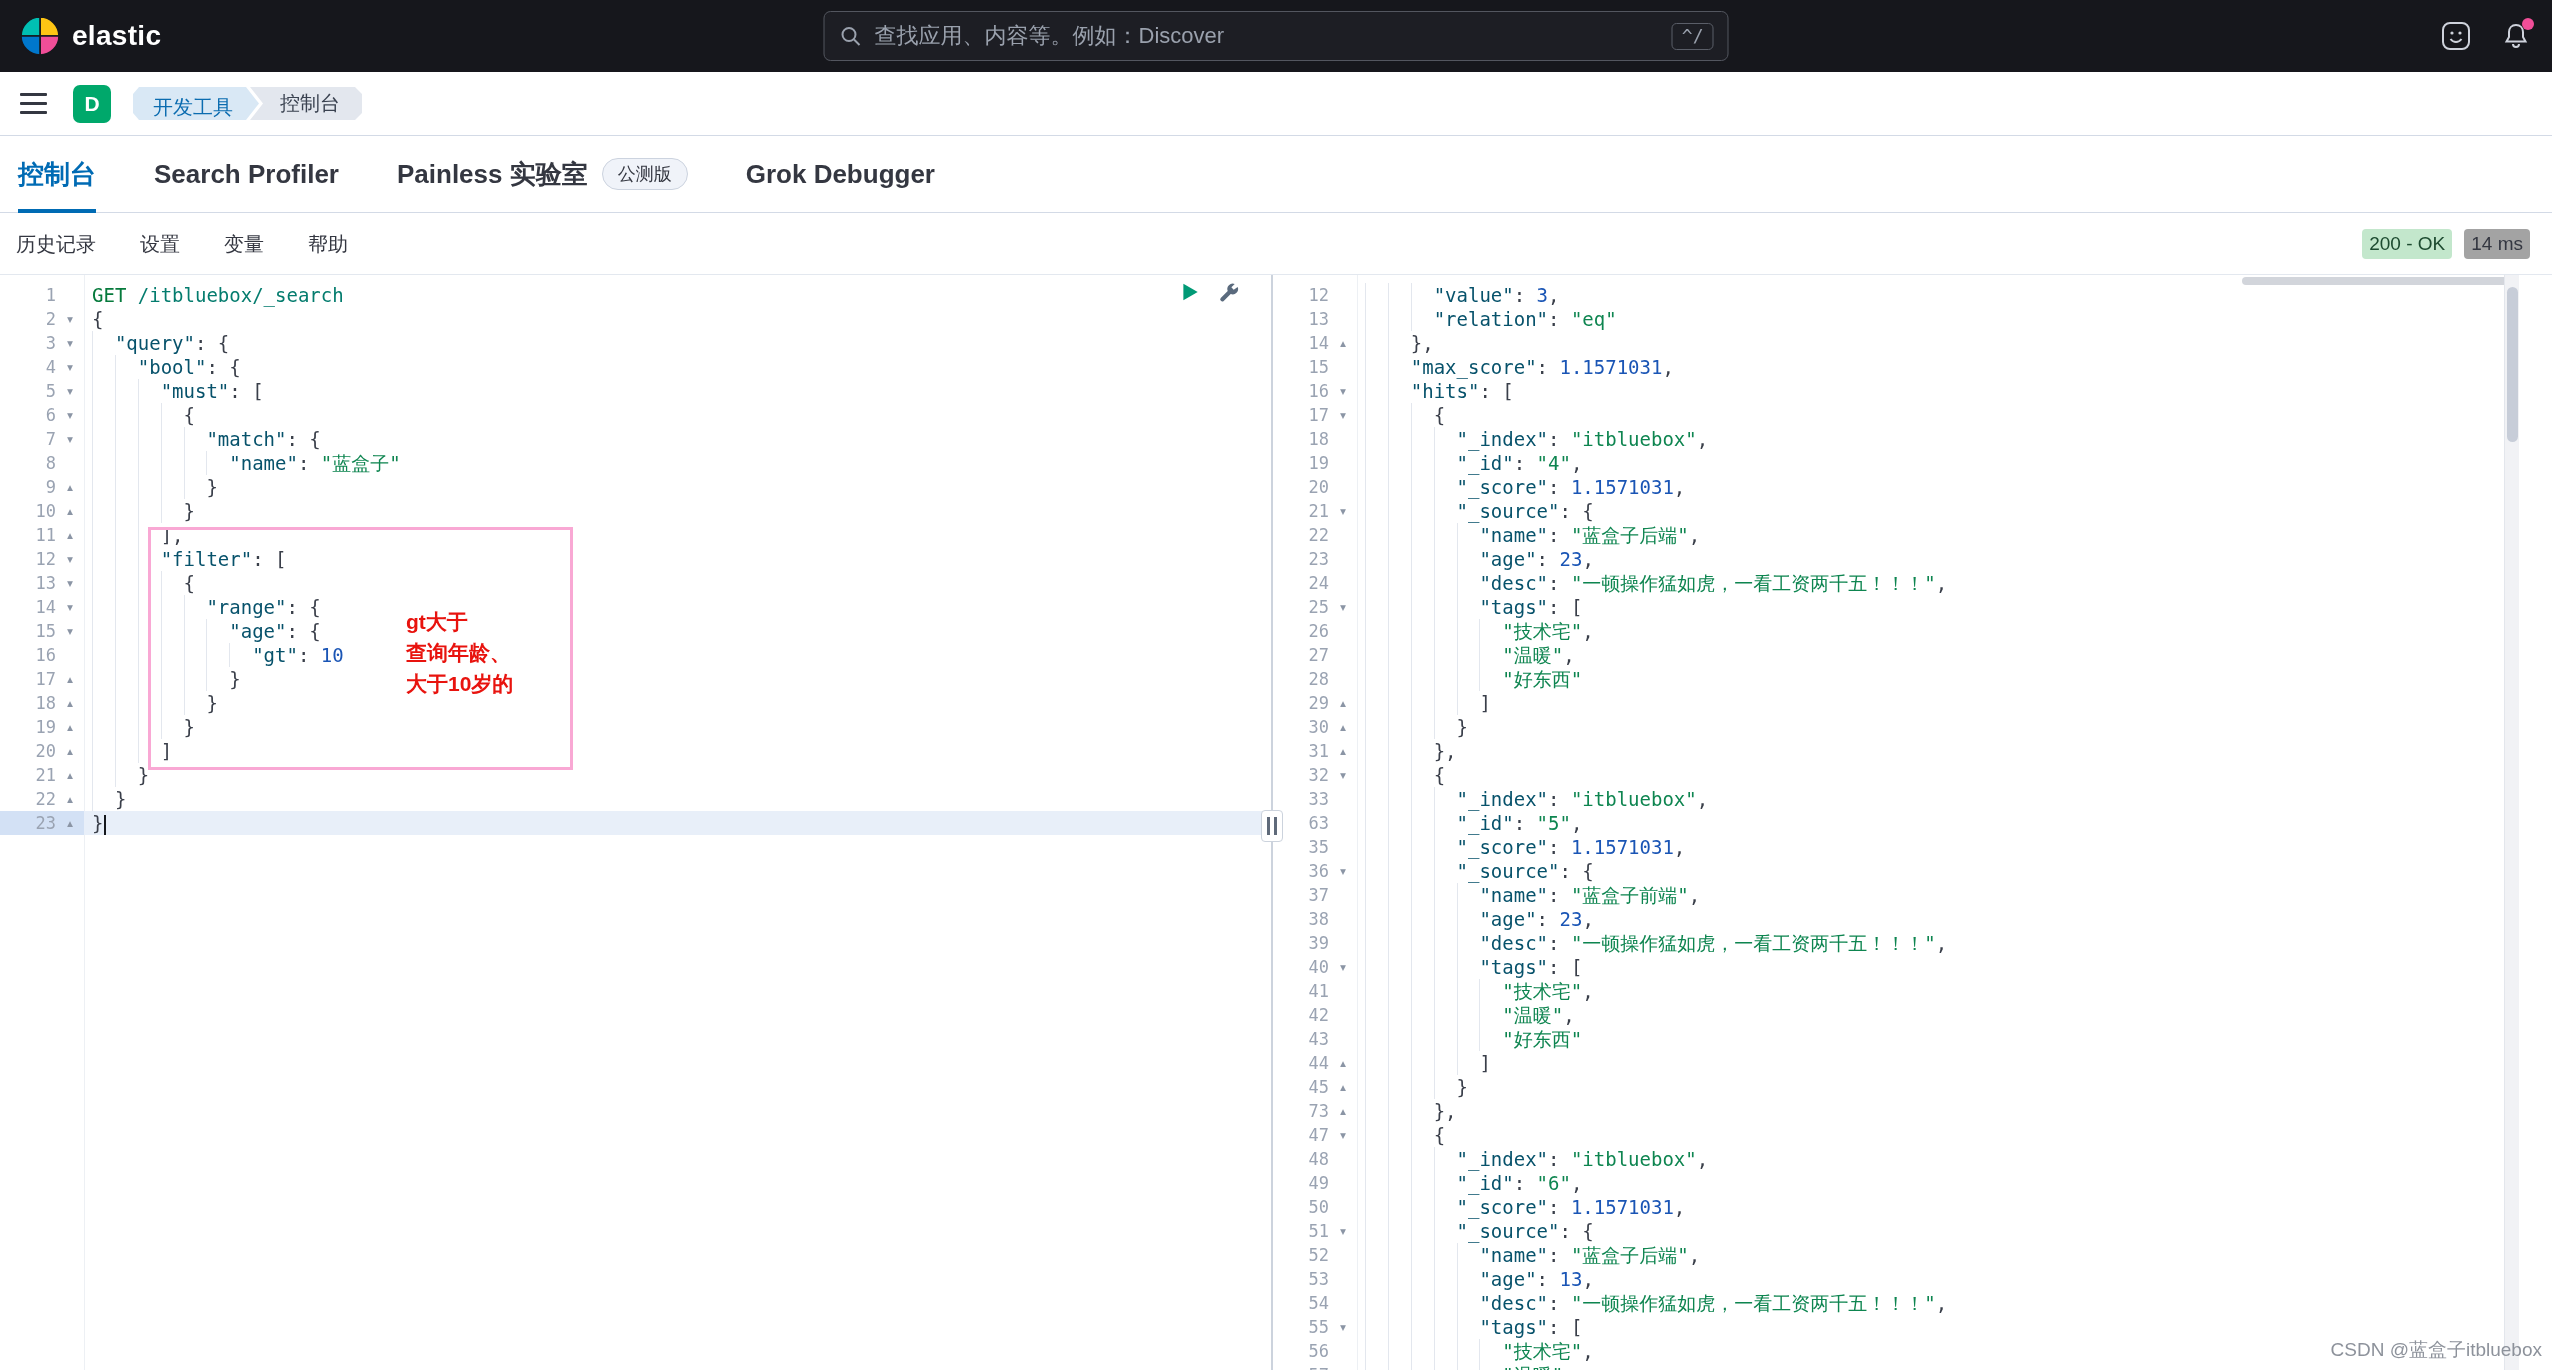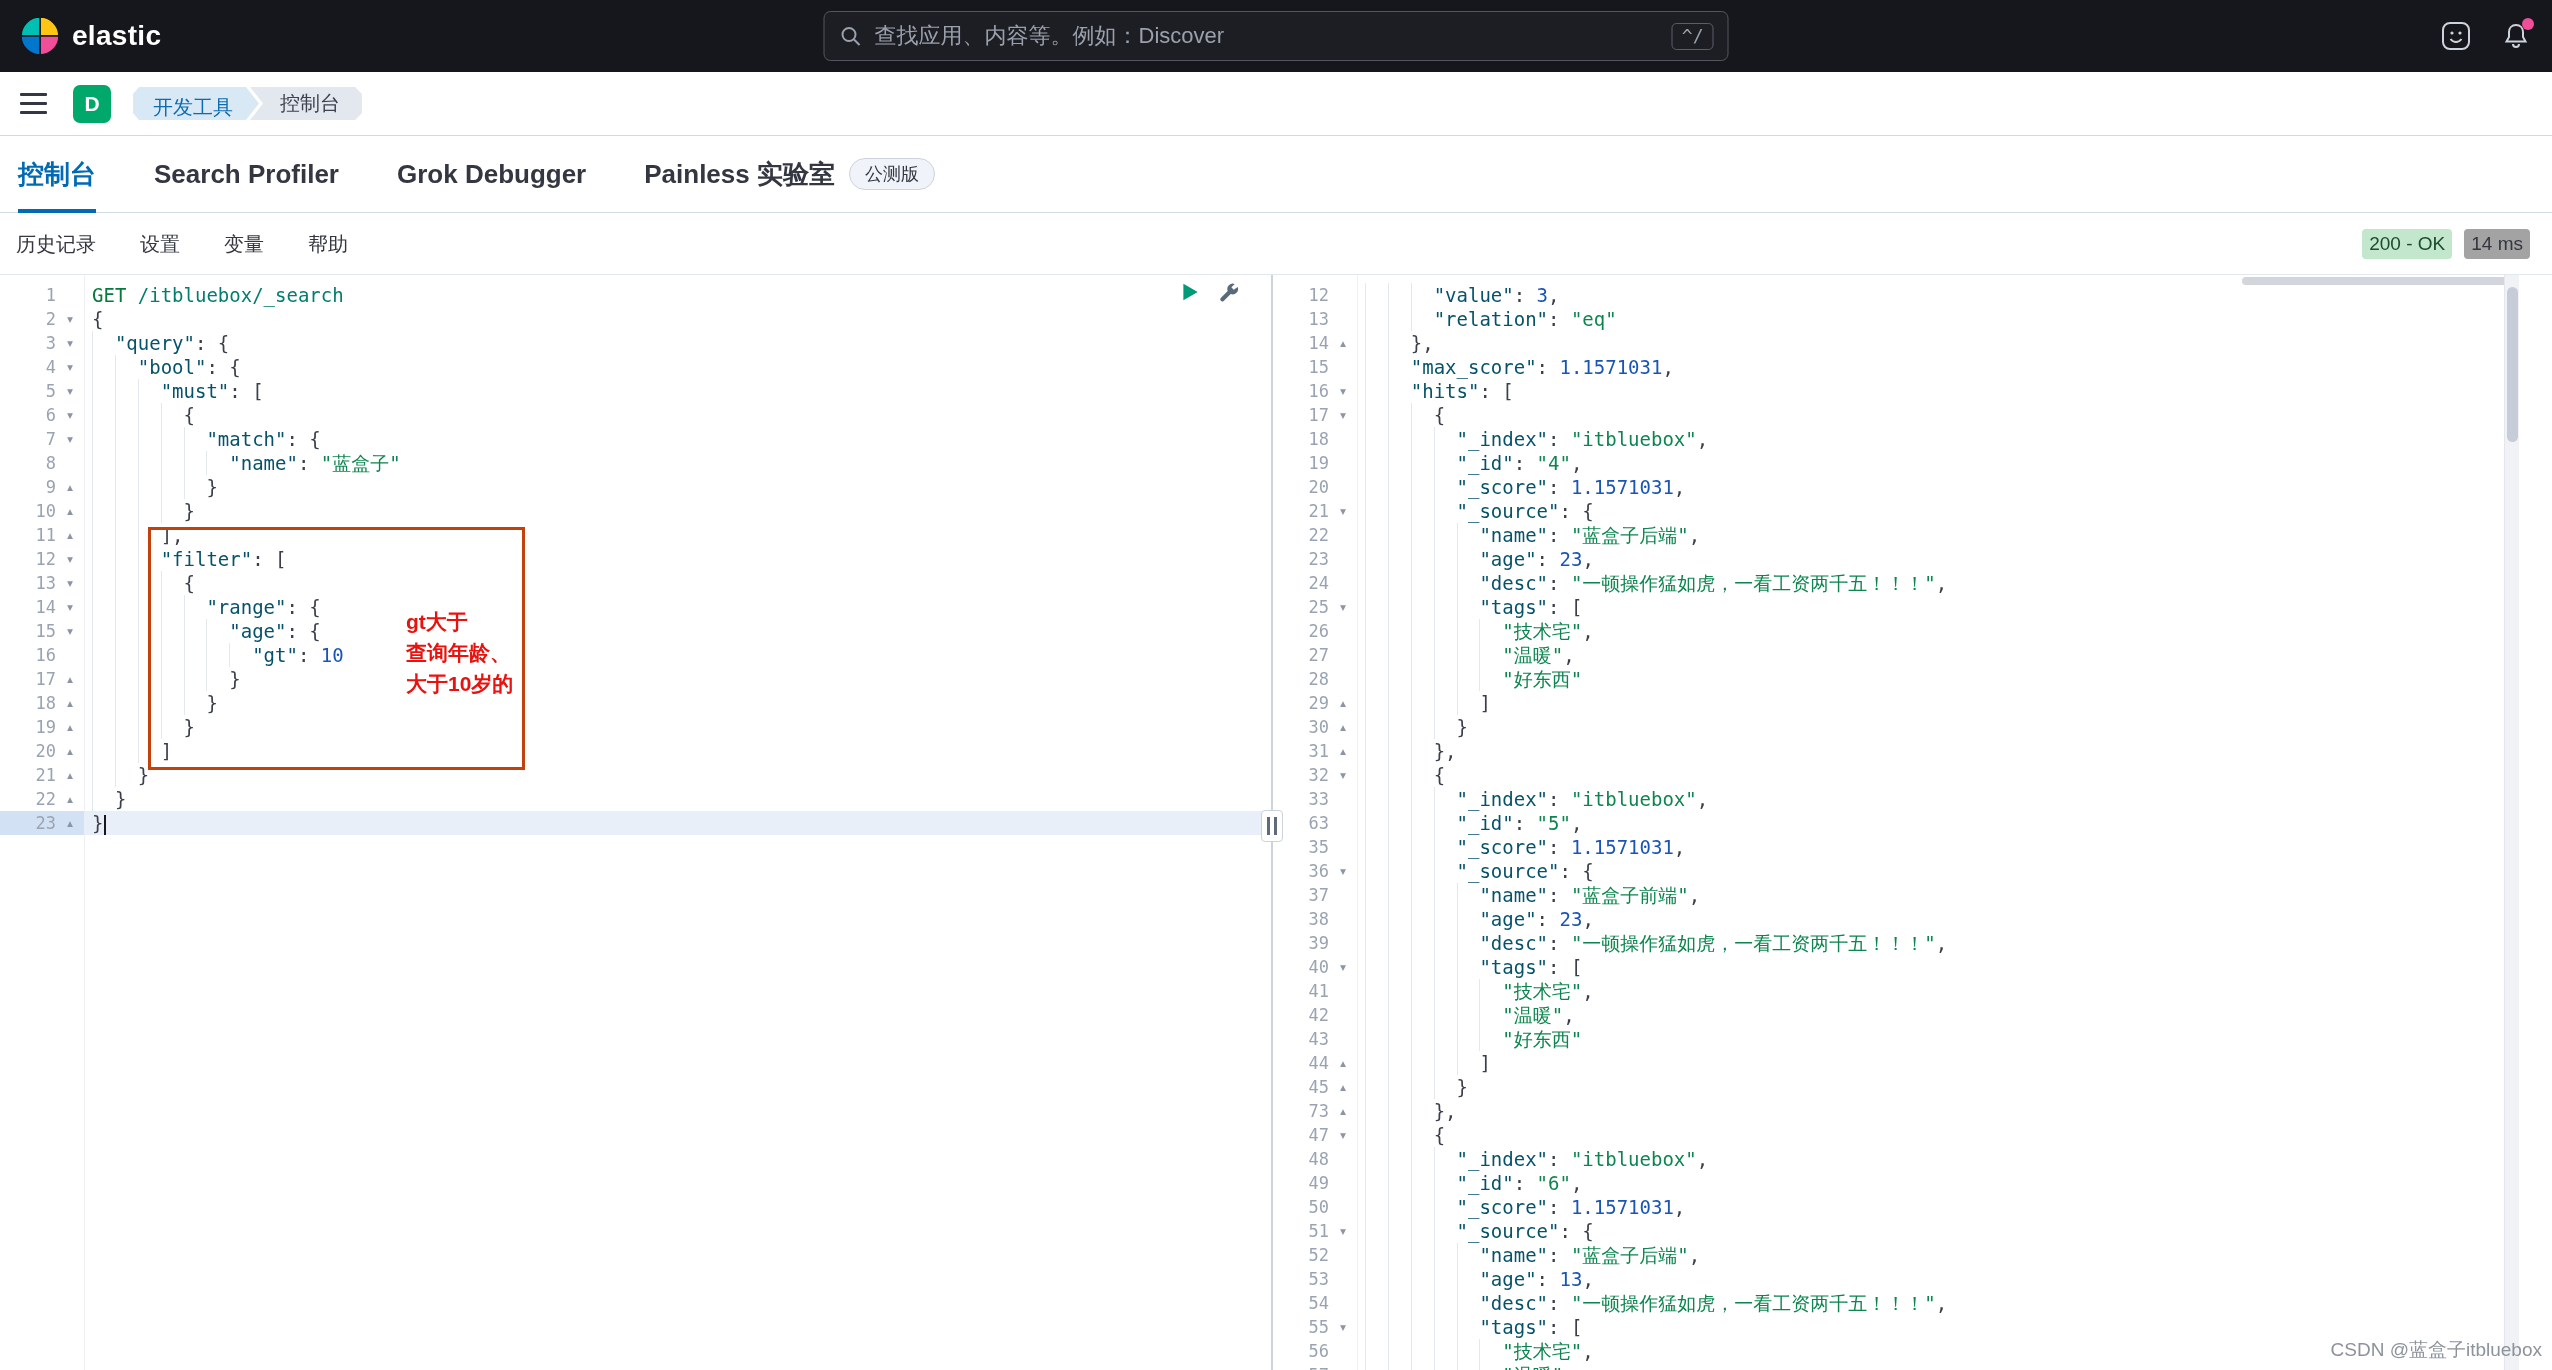--- a/index.html
+++ b/index.html
@@ -71,21 +71,21 @@
   .tok.k { color:#07526b; }
   .tok.s { color:#0e8550; }
   .tok.n { color:#1a55b5; }
   .tok.p { color:#3a3f4a; }
   .cursor { display:inline-block; width:2px; height:20px; background:#15181d; vertical-align:middle; margin-left:1px; }
 
   .editor-actions { position:absolute; top:5px; left:1178px; display:flex; gap:14px; align-items:center; z-index:6; }
   .action-btn { width:24px; height:24px; cursor:pointer; display:flex; align-items:center; justify-content:center; }
 
   
-  .annotation-box { position:absolute; left:148px; top:252px; width:377px; height:243px; border:3px solid #c2410c; pointer-events:none; z-index:4; }
+  .annotation-box { position:absolute; left:148px; top:252px; width:425px; height:243px; border:3px solid #f9a8d4; pointer-events:none; z-index:4; }
   .annotation-text { position:absolute; left:100px; top:76px; color:#e8130e; font-weight:700; font-size:21px; line-height:31px; white-space:nowrap; }
   .annotation-text div { text-align:left; }
   .annotation-box .annotation-text { left:255px; }
 
   
   .vscrollbar { position:absolute; left:2504px; top:0; bottom:0; width:15px; background:#f1f2f5; border-left:1px solid #e3e6ec; }
   .vscroll-thumb { position:absolute; left:2px; top:12px; width:11px; height:155px; background:#c7cdd8; border-radius:6px; cursor:pointer; }
   .hscroll-strip { position:absolute; left:2242px; top:2px; width:276px; height:8px; background:#d2d5db; border-radius:4px; cursor:pointer; }
 
   .watermark { position:absolute; right:10px; top:1337px; color:#8d929b; font-size:19px; z-index:20; }
@@ -148,26 +148,26 @@
   </div>
 
   <div class="tabsrow">
     <div class="tab active">
         <span>控制台</span>
       </div>
     <div class="tab">
         <span>Search Profiler</span>
       </div>
     <div class="tab">
-        <span>Grok Debugger</span>
-      </div>
-    <div class="tab">
       <span>Painless 实验室</span>
       <span class="beta-badge">公测版</span>
     </div>
+    <div class="tab">
+        <span>Grok Debugger</span>
+      </div>
   </div>
 
   <div class="toolbar">
     <span class="tool-item">历史记录</span>
     <span class="tool-item">设置</span>
     <span class="tool-item">变量</span>
     <span class="tool-item">帮助</span>
     <div class="toolbar-right">
       <span class="badge ok">200 - OK</span>
       <span class="badge ms">14 ms</span>

